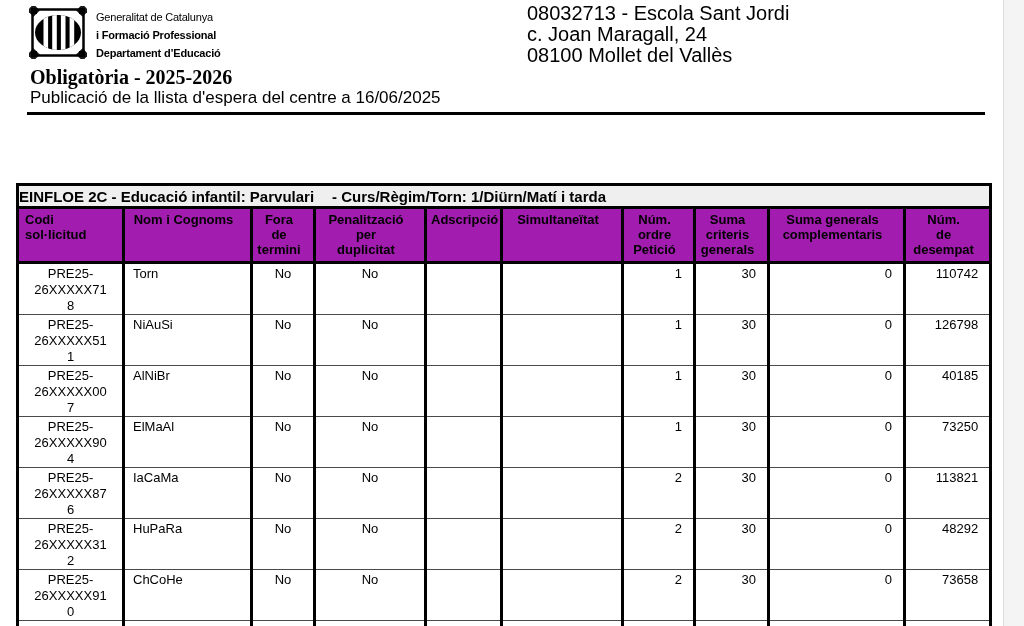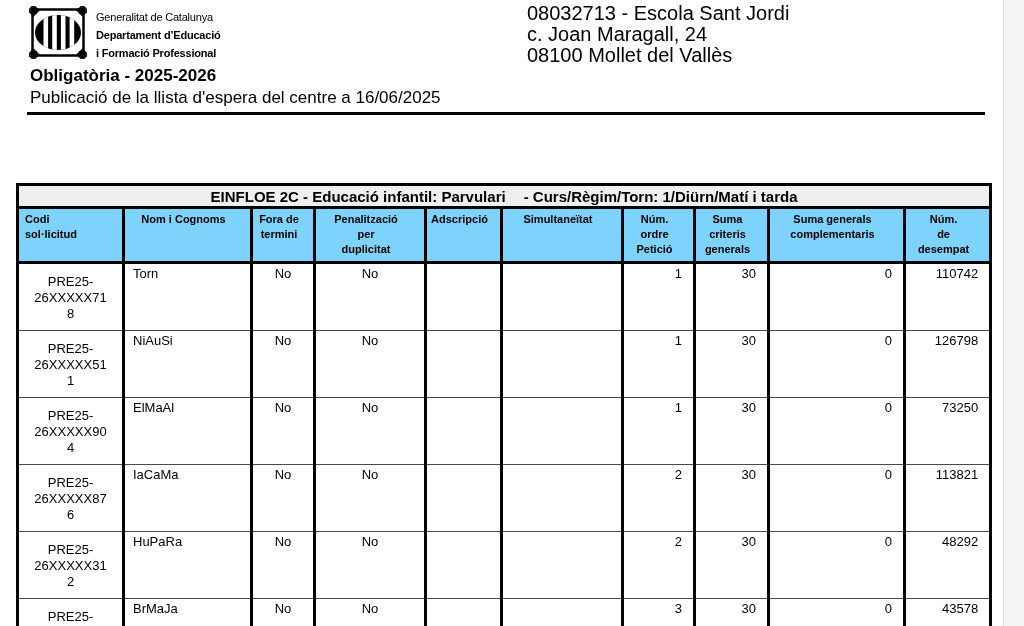--- a/index.html
+++ b/index.html
@@ -12,47 +12,47 @@
   
   .page-edge{position:absolute;left:1003px;top:0;width:21px;height:626px;
     background:#f4f4f4;border-left:1px solid #dcdcdc;}
 
   
   .logo{position:absolute;left:29px;top:6px;width:58px;height:53px;}
   .brand{position:absolute;left:96px;top:8px;line-height:18px;font-size:11px;}
   .brand .b-org{font-weight:normal;letter-spacing:-0.2px;}
   .brand .b-dept{font-weight:bold;letter-spacing:-0.2px;}
   .school{position:absolute;left:527px;top:3px;font-size:20px;line-height:21px;}
-  .doc-title1{position:absolute;left:30px;top:66px;font-size:17px;font-weight:bold;}
+  .doc-title1{position:absolute;left:30px;top:66px;font-size:20px;font-weight:bold;font-family:Liberation Serif, serif;}
   .doc-title2{position:absolute;left:30px;top:88px;font-size:17px;font-weight:normal;text-align:right;}
   .rule{position:absolute;left:27px;top:112px;width:958px;height:3px;background:#000;}
 
   
   .tblwrap{position:absolute;left:16px;top:183px;}
   table{border-collapse:collapse;table-layout:fixed;width:973px;}
   table{border:3px solid #000;}
   th,td{border:3px solid #000;overflow:hidden;}
   .group-row td{
-    height:20px;background:#efefef;text-align:center;
+    height:20px;background:#efefef;text-align:left;
     font-weight:bold;font-size:15px;padding:0;vertical-align:middle;
   }
   .group-meta{margin-left:18px;}
   thead th{
-    height:49px;background:#7dd3fc;font-size:11px;font-weight:bold;
+    height:49px;background:#a21caf;font-size:13px;font-weight:bold;
     vertical-align:top;text-align:center;padding:3px 12px 0 4px;
     line-height:15px;white-space:pre-line;
   }
   thead th.th-left{text-align:left;padding-left:6px;}
   tbody td{
     border-top:1px solid #4a4a4a;border-bottom:1px solid #4a4a4a;
     height:47px;vertical-align:top;font-size:13px;line-height:16px;
     padding:2px 4px 0 4px;background:#fff;
   }
   td.col-code{text-align:center;}
-  .code-wrap{max-width:76px;margin:8px auto;overflow-wrap:break-word;}
+  .code-wrap{max-width:76px;margin:0 auto;overflow-wrap:break-word;}
   td.col-name{text-align:left;padding-left:8px;}
   td.col-fora,td.col-penal,td.col-adscripcio,td.col-simultaneitat{text-align:center;}
   td.col-ordre,td.col-generals,td.col-complementaris,td.col-desempat{
     text-align:right;padding-right:11px;}
 </style>
 </head>
 <body>
 
 <div class="logo">
   <svg width="58" height="53" viewBox="0 0 58 53" xmlns="http://www.w3.org/2000/svg">
@@ -76,22 +76,22 @@
       <rect x="14.5" y="6" width="4.6" height="41"></rect>
       <rect x="23.2" y="6" width="4.6" height="41"></rect>
       <rect x="31.9" y="6" width="4.6" height="41"></rect>
       <rect x="40.6" y="6" width="4.6" height="41"></rect>
     </g>
   </svg>
 </div>
 
 <div class="brand">
   <div class="b-org">Generalitat de Catalunya</div>
+  <div class="b-dept">i Formació Professional</div>
   <div class="b-dept">Departament d’Educació</div>
-  <div class="b-dept">i Formació Professional</div>
 </div>
 
 <div class="school">
   <div>08032713 - Escola Sant Jordi</div>
   <div>c. Joan Maragall, 24</div>
   <div>08100 Mollet del Vallès</div>
 </div>
 
 <div class="doc-title1">Obligatòria - 2025-2026</div>
 <div class="doc-title2">Publicació de la llista d'espera del centre a 16/06/2025</div>
@@ -165,20 +165,34 @@
           <td class="col-penal">No</td>
           <td class="col-adscripcio"></td>
           <td class="col-simultaneitat"></td>
           <td class="col-ordre">1</td>
           <td class="col-generals">30</td>
           <td class="col-complementaris">0</td>
           <td class="col-desempat">126798</td>
         </tr>
         <tr>
           <td class="col-code">
+            <div class="code-wrap">PRE25-26XXXXX007</div>
+          </td>
+          <td class="col-name">AlNiBr</td>
+          <td class="col-fora">No</td>
+          <td class="col-penal">No</td>
+          <td class="col-adscripcio"></td>
+          <td class="col-simultaneitat"></td>
+          <td class="col-ordre">1</td>
+          <td class="col-generals">30</td>
+          <td class="col-complementaris">0</td>
+          <td class="col-desempat">40185</td>
+        </tr>
+        <tr>
+          <td class="col-code">
             <div class="code-wrap">PRE25-26XXXXX904</div>
           </td>
           <td class="col-name">ElMaAl</td>
           <td class="col-fora">No</td>
           <td class="col-penal">No</td>
           <td class="col-adscripcio"></td>
           <td class="col-simultaneitat"></td>
           <td class="col-ordre">1</td>
           <td class="col-generals">30</td>
           <td class="col-complementaris">0</td>
@@ -204,20 +218,34 @@
           </td>
           <td class="col-name">HuPaRa</td>
           <td class="col-fora">No</td>
           <td class="col-penal">No</td>
           <td class="col-adscripcio"></td>
           <td class="col-simultaneitat"></td>
           <td class="col-ordre">2</td>
           <td class="col-generals">30</td>
           <td class="col-complementaris">0</td>
           <td class="col-desempat">48292</td>
+        </tr>
+        <tr>
+          <td class="col-code">
+            <div class="code-wrap">PRE25-26XXXXX910</div>
+          </td>
+          <td class="col-name">ChCoHe</td>
+          <td class="col-fora">No</td>
+          <td class="col-penal">No</td>
+          <td class="col-adscripcio"></td>
+          <td class="col-simultaneitat"></td>
+          <td class="col-ordre">2</td>
+          <td class="col-generals">30</td>
+          <td class="col-complementaris">0</td>
+          <td class="col-desempat">73658</td>
         </tr>
         <tr>
           <td class="col-code">
             <div class="code-wrap">PRE25-26XXXXX531</div>
           </td>
           <td class="col-name">BrMaJa</td>
           <td class="col-fora">No</td>
           <td class="col-penal">No</td>
           <td class="col-adscripcio"></td>
           <td class="col-simultaneitat"></td>

